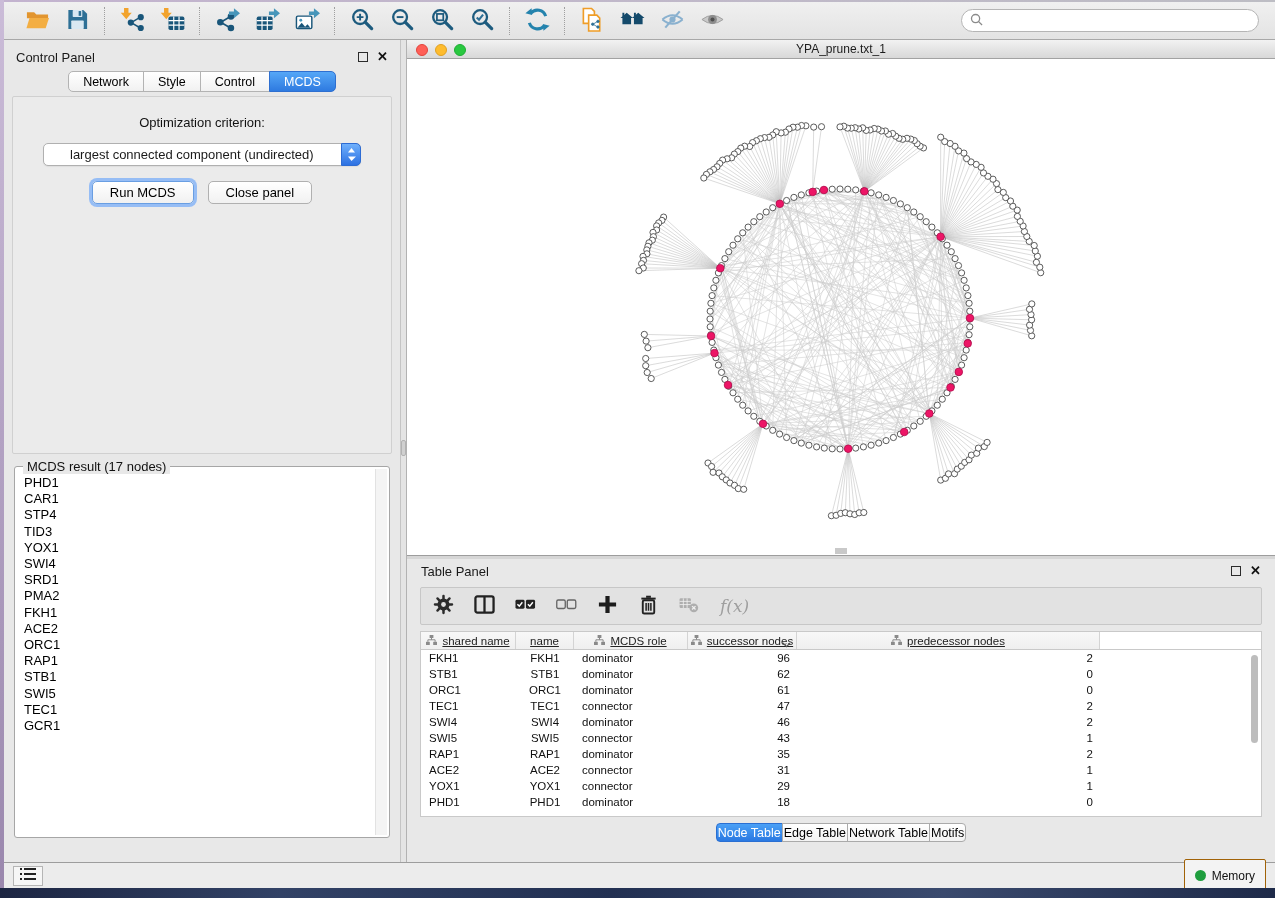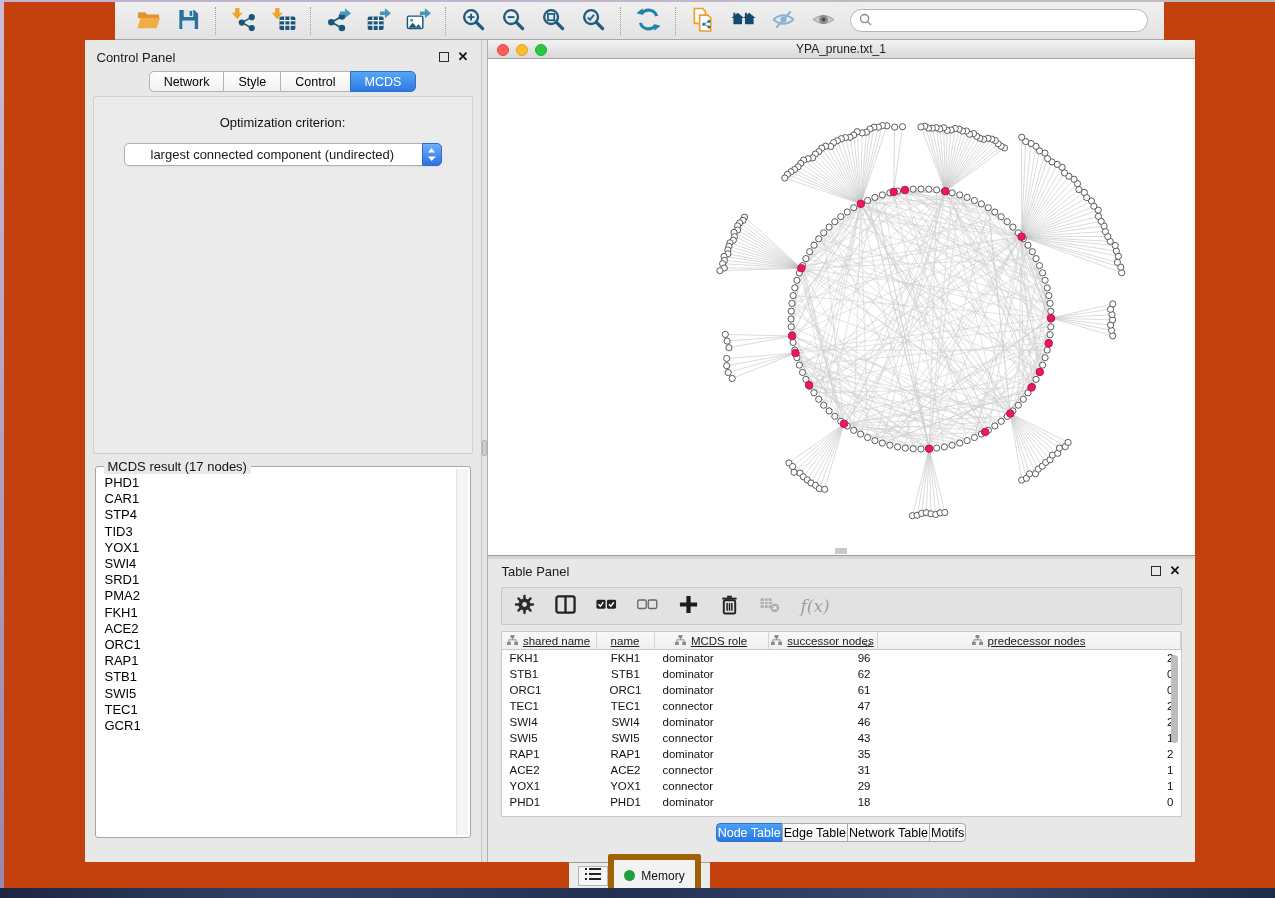--- a/index.html
+++ b/index.html
@@ -4,21 +4,21 @@
 <style>
   * { box-sizing: border-box; margin: 0; padding: 0; }
   html,body { width:1275px; height:898px; overflow:hidden; }
   body { font-family:"Liberation Sans", sans-serif; position:relative; background:#d8d8d8; font-size:12px; color:#1a1a1a; }
 
   .left-strip { position:absolute; left:0; top:0; width:4px; height:888px; background:linear-gradient(#cbbcd8,#9a87ad); z-index:5;}
   .top-strip  { position:absolute; left:0; top:0; width:1275px; height:2px; background:linear-gradient(90deg,#c3b3cf,#bdbdc4); z-index:4;}
   .bottom-strip{ position:absolute; left:0; bottom:0; width:1275px; height:10px;
     background:linear-gradient(90deg,#1c2542,#324266 22%,#223052 48%,#3a4a6e 74%,#1e2a49); z-index:5;}
 
-  .app { position:absolute; left:4px; top:2px; width:1271px; height:886px; display:flex; flex-direction:column; background:#c2410c;align-items:center;}
+  .app { position:absolute; left:4px; top:2px; width:1271px; height:886px; display:flex; flex-direction:column; background:#c2410c;}
 
   
   .main-toolbar { height:38px; flex:0 0 38px; background:linear-gradient(#f0f0f0,#e3e3e3); border-bottom:1px solid #a8a8a8; display:flex; align-items:center; padding:0 6px;}
   .tb-groups { display:flex; align-items:center; height:100%;}
   .tb-group { display:flex; align-items:center; padding:0 7px; height:28px;}
   .tb-group + .tb-group { border-left:1px dotted #9f9f9f;}
   .tb-btn { width:40px; height:34px; border:none; background:transparent; display:flex; align-items:center; justify-content:center; cursor:default;}
   .tb-btn svg { width:25px; height:25px; }
   .search-wrap { margin-left:auto; margin-right:10px; width:298px; height:23px; background:#fff; border:1px solid #b5b5b5; border-radius:12px; display:flex; align-items:center; padding:0 8px; gap:5px;}
   .search-wrap input { border:none; outline:none; flex:1; font-size:12px; font-family:"Liberation Sans",sans-serif; background:transparent;}
@@ -91,21 +91,21 @@
   .tp-tabs { display:flex; justify-content:center; margin-top:6px;}
   .ttab { height:19px; padding:0 1px; background:linear-gradient(#ffffff,#f3f3f3); border:1px solid #aaaaaa; font-size:12.5px; display:flex; align-items:center; cursor:default;}
   .ttab + .ttab { margin-left:-1px;}
   .ttab:first-child { border-radius:4px 0 0 4px;}
   .ttab:last-child { border-radius:0 4px 4px 0;}
   .ttab.active { background:linear-gradient(#4aa0f6,#2a79e2); color:#fff; border-color:#2a6fd2;}
 
   
   .status-bar { height:26px; flex:0 0 26px; background:#ececec; border-top:1px solid #9d9d9d; display:flex; align-items:center; padding:0 9px;}
   .list-btn { width:30px; height:20px; background:#f6f6f6; border:1px solid #b5b5b5; display:flex; align-items:center; justify-content:center;}
-  .memory-btn { margin-left:auto; height:20px; display:flex; align-items:center; gap:6px; padding:16px 10px; border:6px solid #a16207; background:#f3f3f3; border-radius:2px; font-size:12px; color:#111;}
+  .memory-btn { margin-left:auto; height:20px; display:flex; align-items:center; gap:6px; padding:16px 10px; border:1px solid #a16207; background:#f3f3f3; border-radius:2px; font-size:12px; color:#111;}
   .mem-dot { width:11px; height:11px; border-radius:50%;}
 </style>
 </head>
 <body>
 
 <div class="left-strip"></div>
 <div class="top-strip"></div>
 <div class="bottom-strip"></div>
 
 <div class="app">
@@ -304,20 +304,24 @@
       <div class="cp-card">
         <div class="opt-label">Optimization criterion:</div>
         <div class="dropdown">
           <span class="val">largest connected component (undirected)</span>
           <span class="dd-stepper">
               <svg width="9" height="15" viewBox="0 0 9 15">
                 <path d="M4.5 1L8 5.6H1z" fill="#fff"></path>
                 <path d="M4.5 14L1 9.4h8z" fill="#fff"></path>
               </svg>
             </span>
+        </div>
+        <div class="btn-row">
+          <button class="mac-btn focused">Run MCDS</button>
+          <button class="mac-btn">Close panel</button>
         </div>
       </div>
       <div class="result-group">
         <span class="result-title">MCDS result (17 nodes)</span>
         <div class="result-list">
             <div>PHD1</div>
             <div>CAR1</div>
             <div>STP4</div>
             <div>TID3</div>
             <div>YOX1</div>

